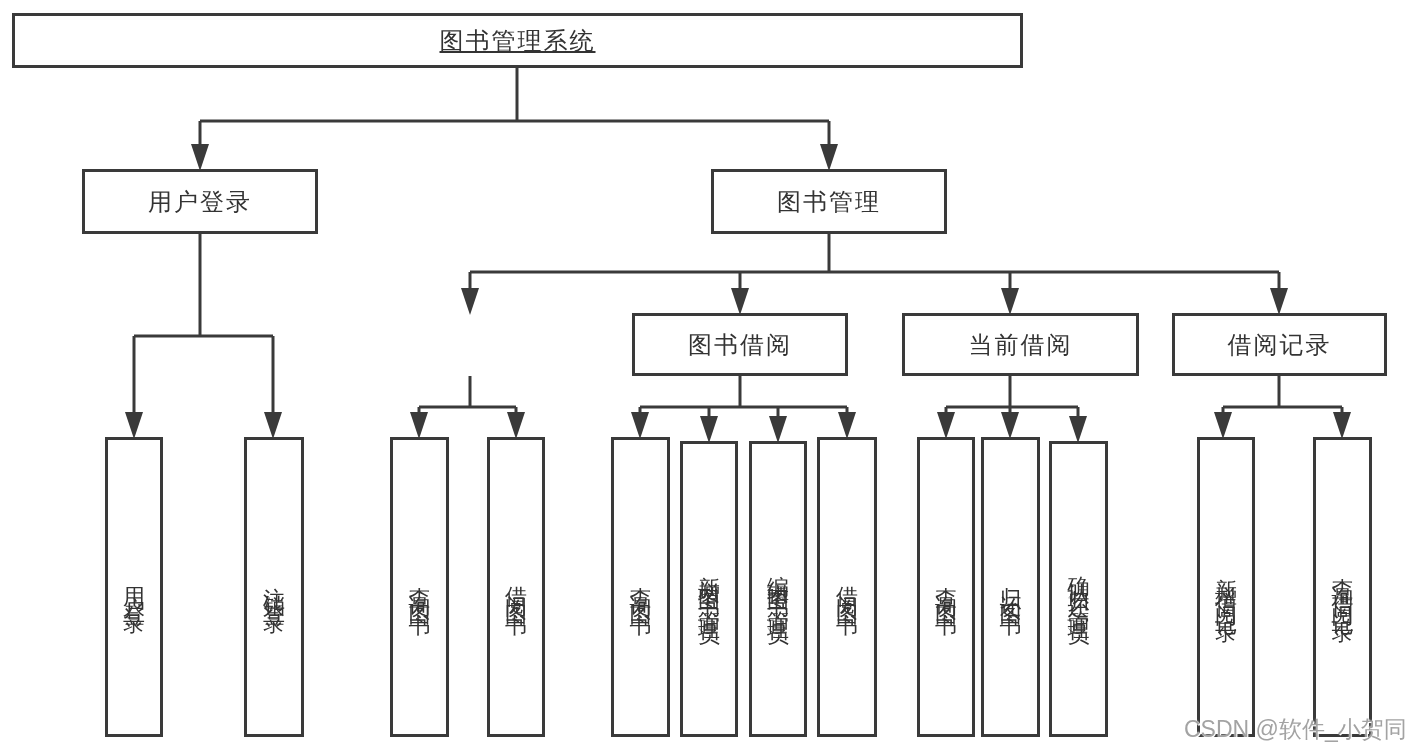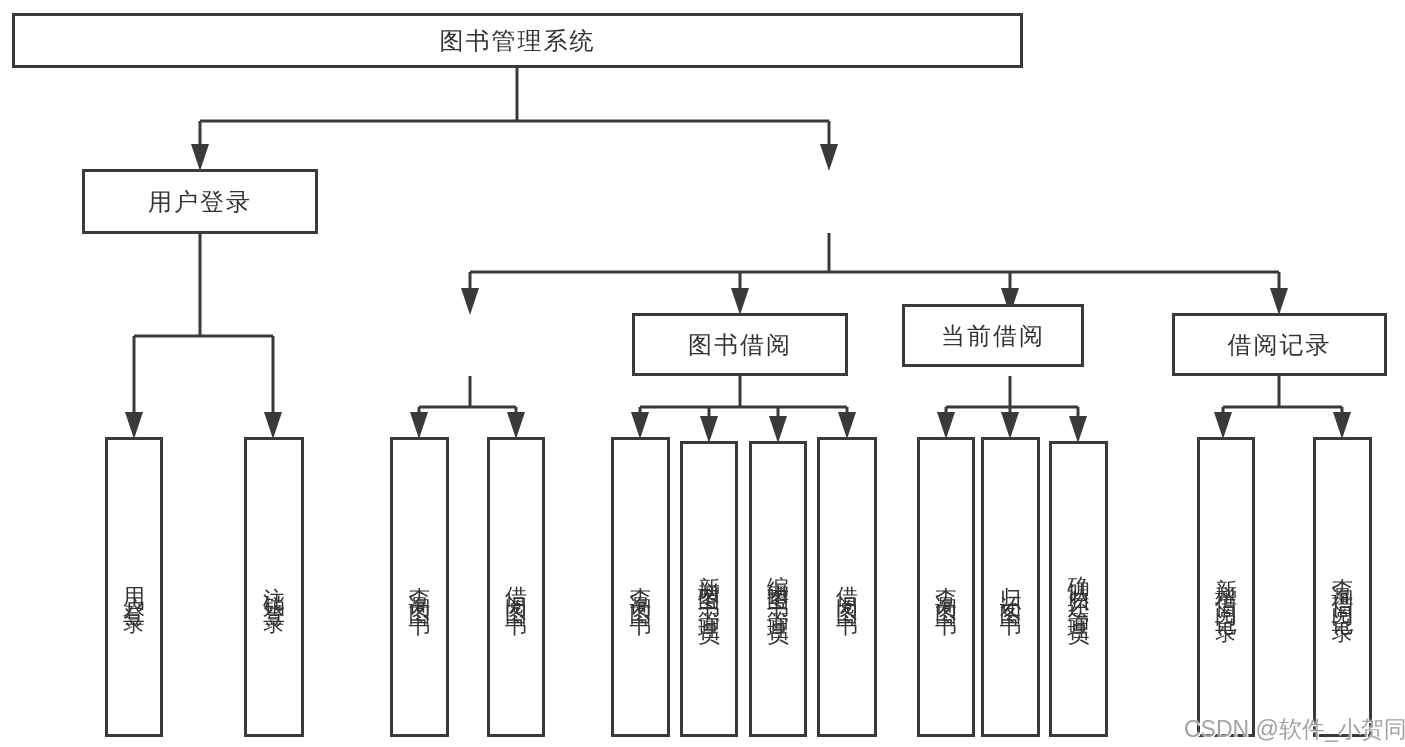--- a/index.html
+++ b/index.html
@@ -27,21 +27,21 @@
     background:var(--box-bg);
     display:flex;align-items:center;justify-content:center;
     z-index:2;
   }
   .hbox .label{
     font-size:24px;
     letter-spacing:2px;
     white-space:nowrap;
     color:var(--text);
   }
-  .root .label{font-size:24px;}
+  .root .label{font-size:24px;text-decoration:underline;}
   .vbox .label{
     writing-mode:vertical-rl;
     text-orientation:mixed;
     font-size:22px;
     letter-spacing:9px;
     line-height:1;
     color:var(--text);
   }
   .vbox.dense .label{letter-spacing:7px;}
   .watermark{
@@ -128,25 +128,28 @@
     </g>
   </svg>
 
   <div class="node hbox root" style="left:12px;top:13px;width:1011px;height:55px;">
     <span class="label">图书管理系统</span>
   </div>
 
   <div class="node hbox" style="left:82px;top:169px;width:236px;height:65px;">
     <span class="label">用户登录</span>
   </div>
+  <div class="node hbox" style="left:711px;top:169px;width:236px;height:65px;">
+    <span class="label">图书管理</span>
+  </div>
 
   <div class="node hbox" style="left:632px;top:313px;width:216px;height:63px;">
     <span class="label">图书借阅</span>
   </div>
-  <div class="node hbox" style="left:902px;top:304px;width:182px;height:63px;">
+  <div class="node hbox" style="left:902px;top:313px;width:237px;height:63px;">
     <span class="label">当前借阅</span>
   </div>
   <div class="node hbox" style="left:1172px;top:313px;width:215px;height:63px;">
     <span class="label">借阅记录</span>
   </div>
 
   <div class="node vbox" style="left:105px;top:437px;width:58px;height:300px;">
     <span class="label">用户登录</span>
   </div>
   <div class="node vbox" style="left:244px;top:437px;width:60px;height:300px;">

